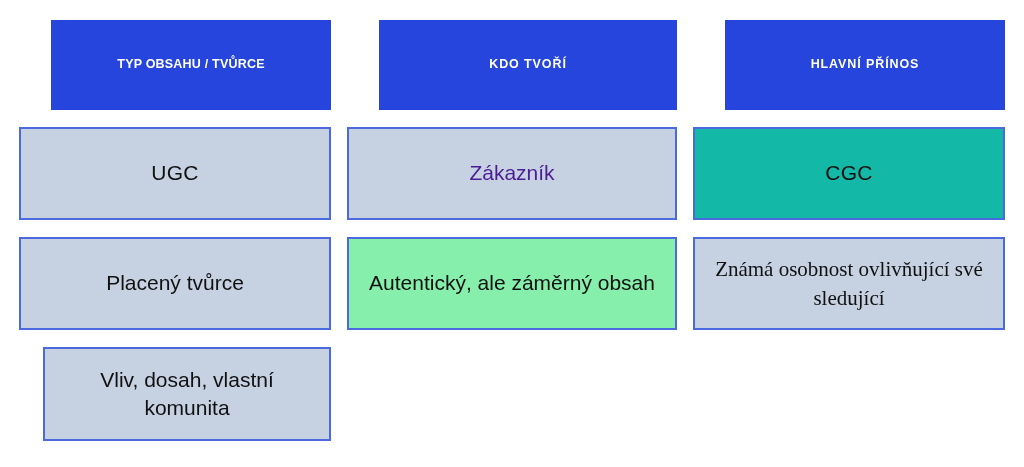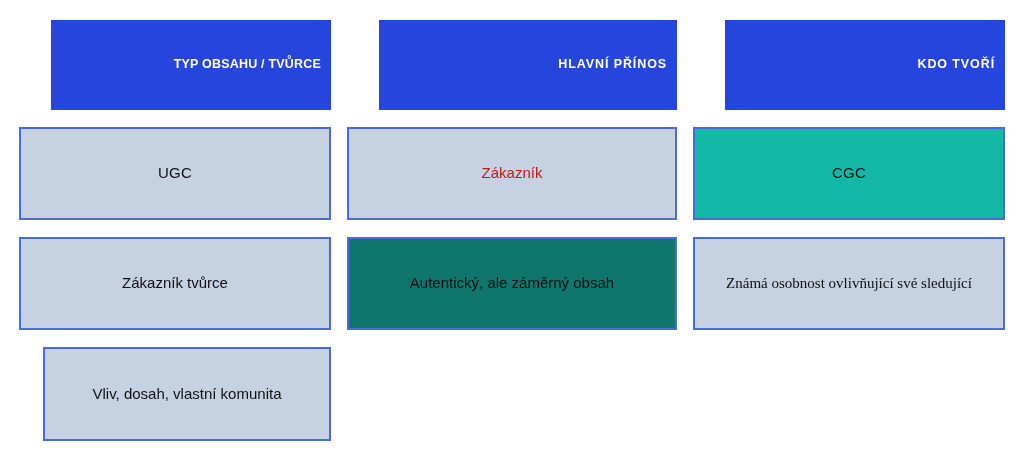--- a/index.html
+++ b/index.html
@@ -35,41 +35,41 @@
     column-gap: 16px;
     row-gap: 17px;
   }
 
   
   .head-cell {
     background: #2645DC;
     color: #ffffff;
     display: flex;
     align-items: center;
-    justify-content: flex-end;
+    justify-content: center;
     text-align: center;
     font-size: 12.5px;
     font-weight: bold;
     letter-spacing: 0.9px;
     line-height: 1.25;
     padding: 4px 10px;
     box-sizing: border-box;
     margin-left: 32px;
   }
 
   
   .body-cell {
     background: #c6d1e2;
     border: 2px solid #4a6ade;
     color: #111111;
     display: flex;
     align-items: center;
     justify-content: center;
     text-align: center;
-    font-size: 15px;
+    font-size: 21px;
     font-weight: normal;
     line-height: 1.35;
     padding: 6px 14px;
     box-sizing: border-box;
   }
 
   .body-cell .cell-text {
     display: block;
     max-width: 100%;
   }
@@ -81,41 +81,41 @@
 </style>
 </head>
 <body style="background: rgb(255, 255, 255);">
 
 <div id="table-canvas">
   <div class="grid">
 
     <div class="head-cell col-0" style="background: rgb(38, 69, 220); color: rgb(255, 255, 255);">
       <span class="cell-text">TYP OBSAHU / TVŮRCE</span>
     </div>
+    <div class="head-cell col-1" style="background: rgb(38, 69, 220); color: rgb(255, 255, 255);">
+      <span class="cell-text">KDO TVOŘÍ</span>
+    </div>
     <div class="head-cell col-2" style="background: rgb(38, 69, 220); color: rgb(255, 255, 255);">
       <span class="cell-text">HLAVNÍ PŘÍNOS</span>
-    </div>
-    <div class="head-cell col-1" style="background: rgb(38, 69, 220); color: rgb(255, 255, 255);">
-      <span class="cell-text">KDO TVOŘÍ</span>
     </div>
 
     <div class="body-cell col-0" style="background: rgb(198, 209, 226); border-color: rgb(74, 106, 222); color: rgb(17, 17, 17);">
       <span class="cell-text">UGC</span>
     </div>
-    <div class="body-cell col-1" style="background: rgb(198, 209, 226); border-color: rgb(74, 106, 222); color: #b91c1c;">
+    <div class="body-cell col-1" style="background: rgb(198, 209, 226); border-color: rgb(74, 106, 222); color: #4c1d95;">
       <span class="cell-text">Zákazník</span>
     </div>
 
     <div class="body-cell col-0" style="background: #14b8a6; border-color: rgb(74, 106, 222); color: rgb(17, 17, 17);">
       <span class="cell-text">CGC</span>
     </div>
     <div class="body-cell col-1" style="background: rgb(198, 209, 226); border-color: rgb(74, 106, 222); color: rgb(17, 17, 17);">
-      <span class="cell-text">Zákazník tvůrce</span>
+      <span class="cell-text">Placený tvůrce</span>
     </div>
-    <div class="body-cell col-2" style="background: #0f766e; border-color: rgb(74, 106, 222); color: rgb(17, 17, 17);">
+    <div class="body-cell col-2" style="background: #86efac; border-color: rgb(74, 106, 222); color: rgb(17, 17, 17);">
       <span class="cell-text">Autentický, ale záměrný obsah</span>
     </div>
 
     <div class="body-cell col-1" style="background: rgb(198, 209, 226); border-color: rgb(74, 106, 222); color: rgb(17, 17, 17); font-family: Liberation Serif, serif;">
       <span class="cell-text">Známá osobnost ovlivňující své sledující</span>
     </div>
     <div class="body-cell col-2" style="background: rgb(198, 209, 226); border-color: rgb(74, 106, 222); color: rgb(17, 17, 17); margin-left: 24px;">
       <span class="cell-text">Vliv, dosah, vlastní komunita</span>
     </div>
 

